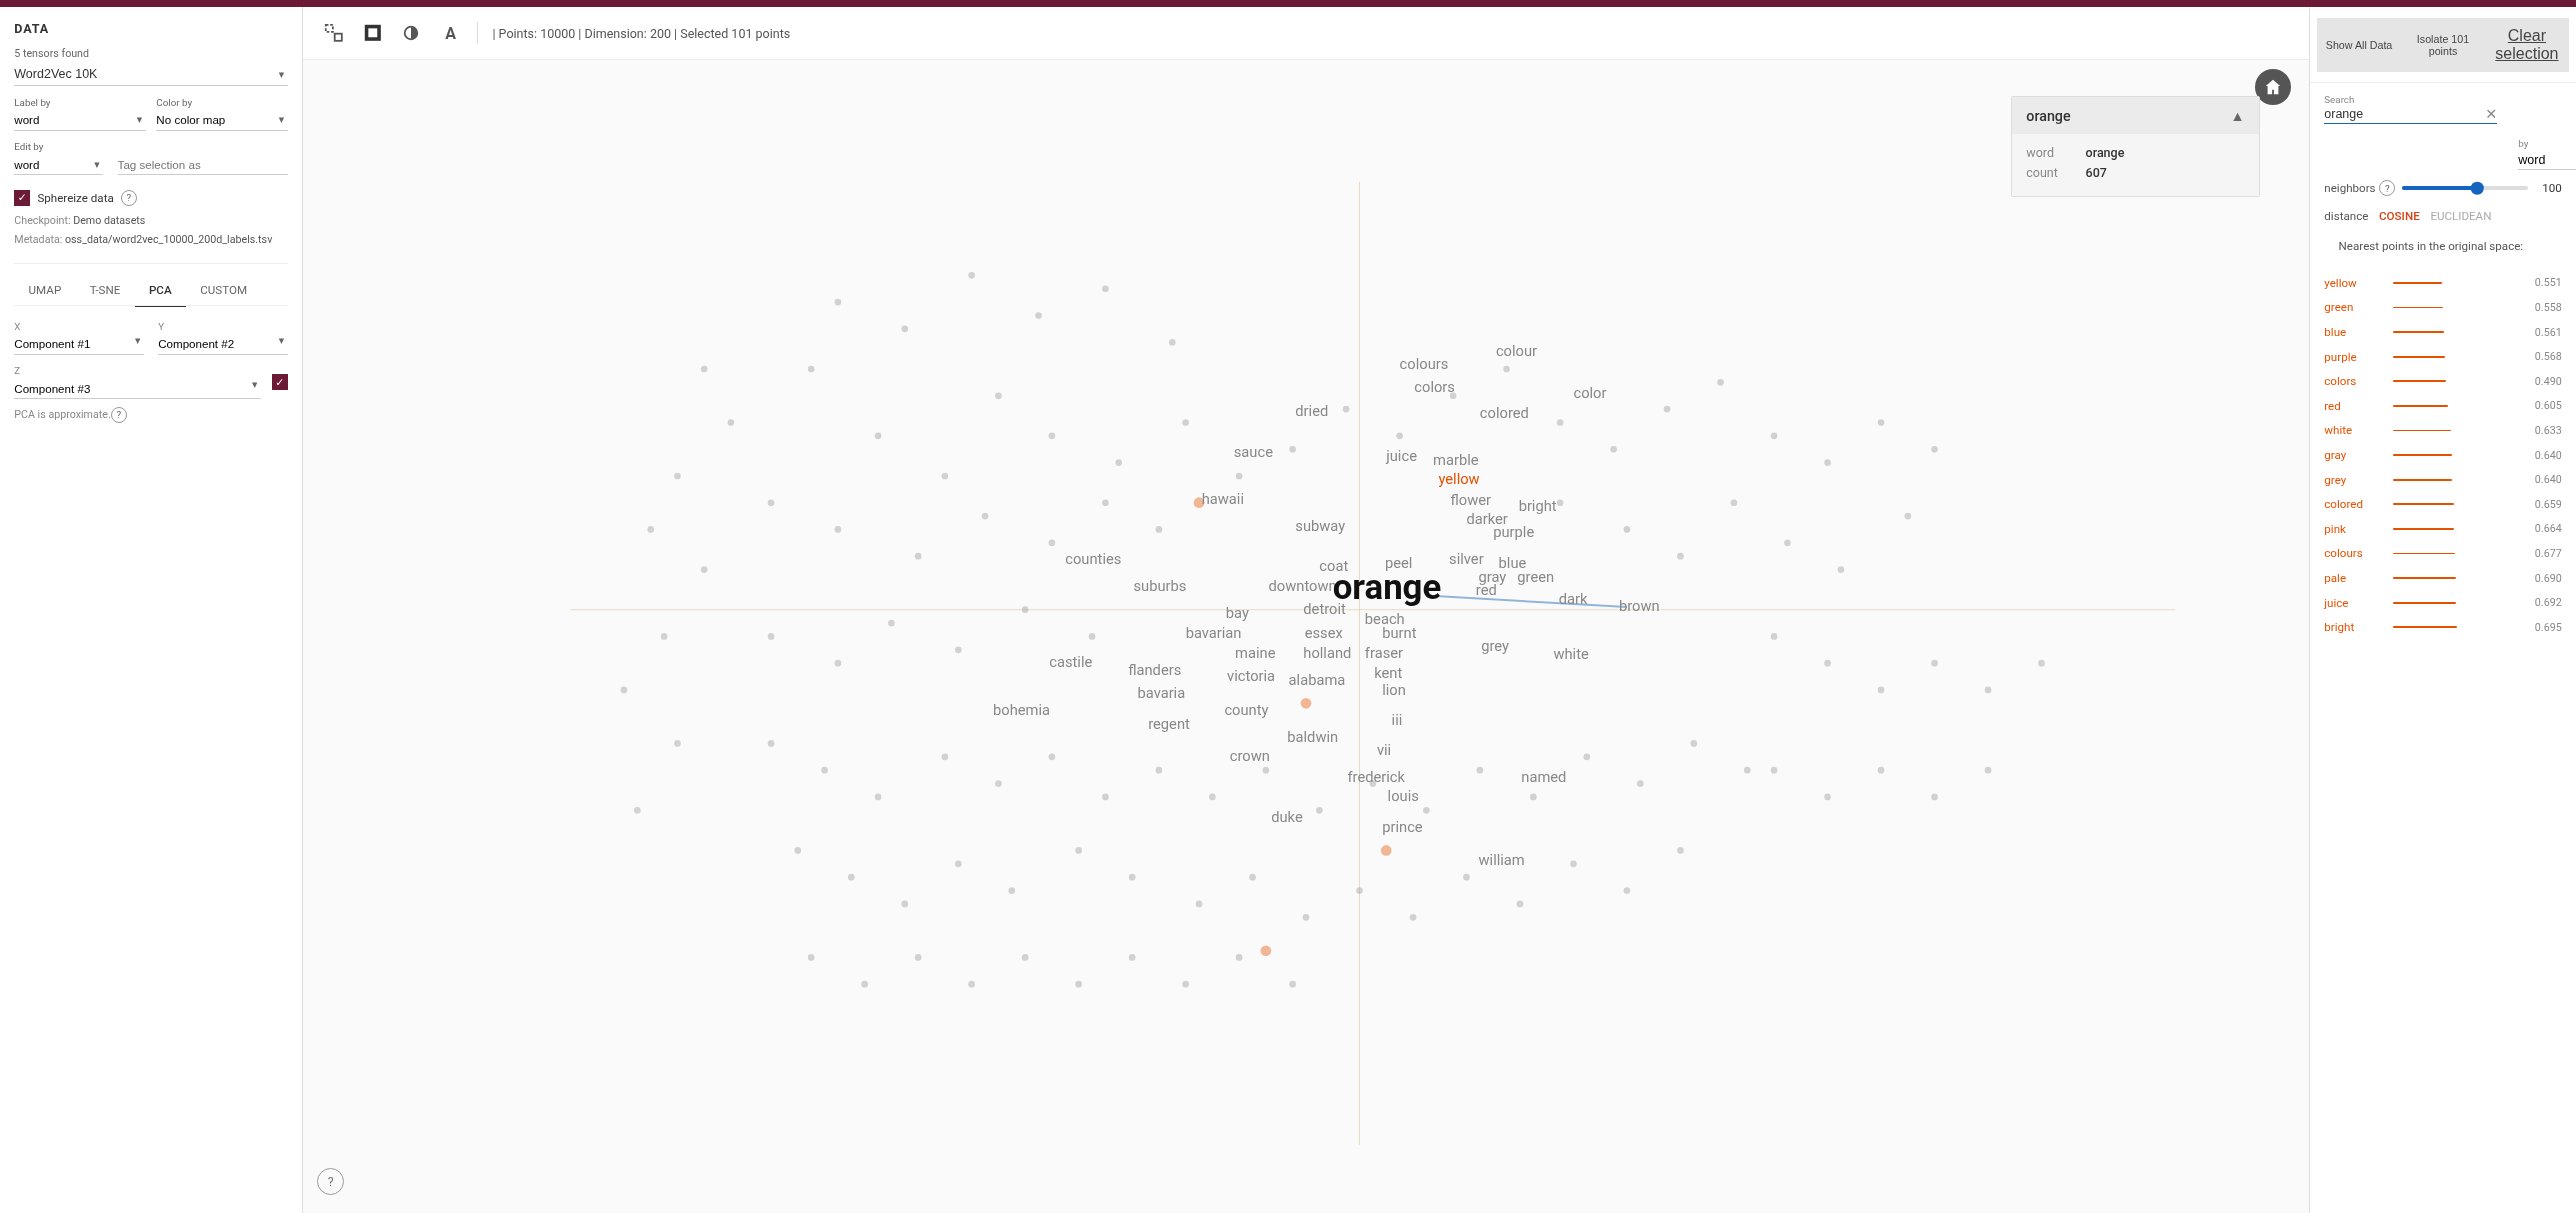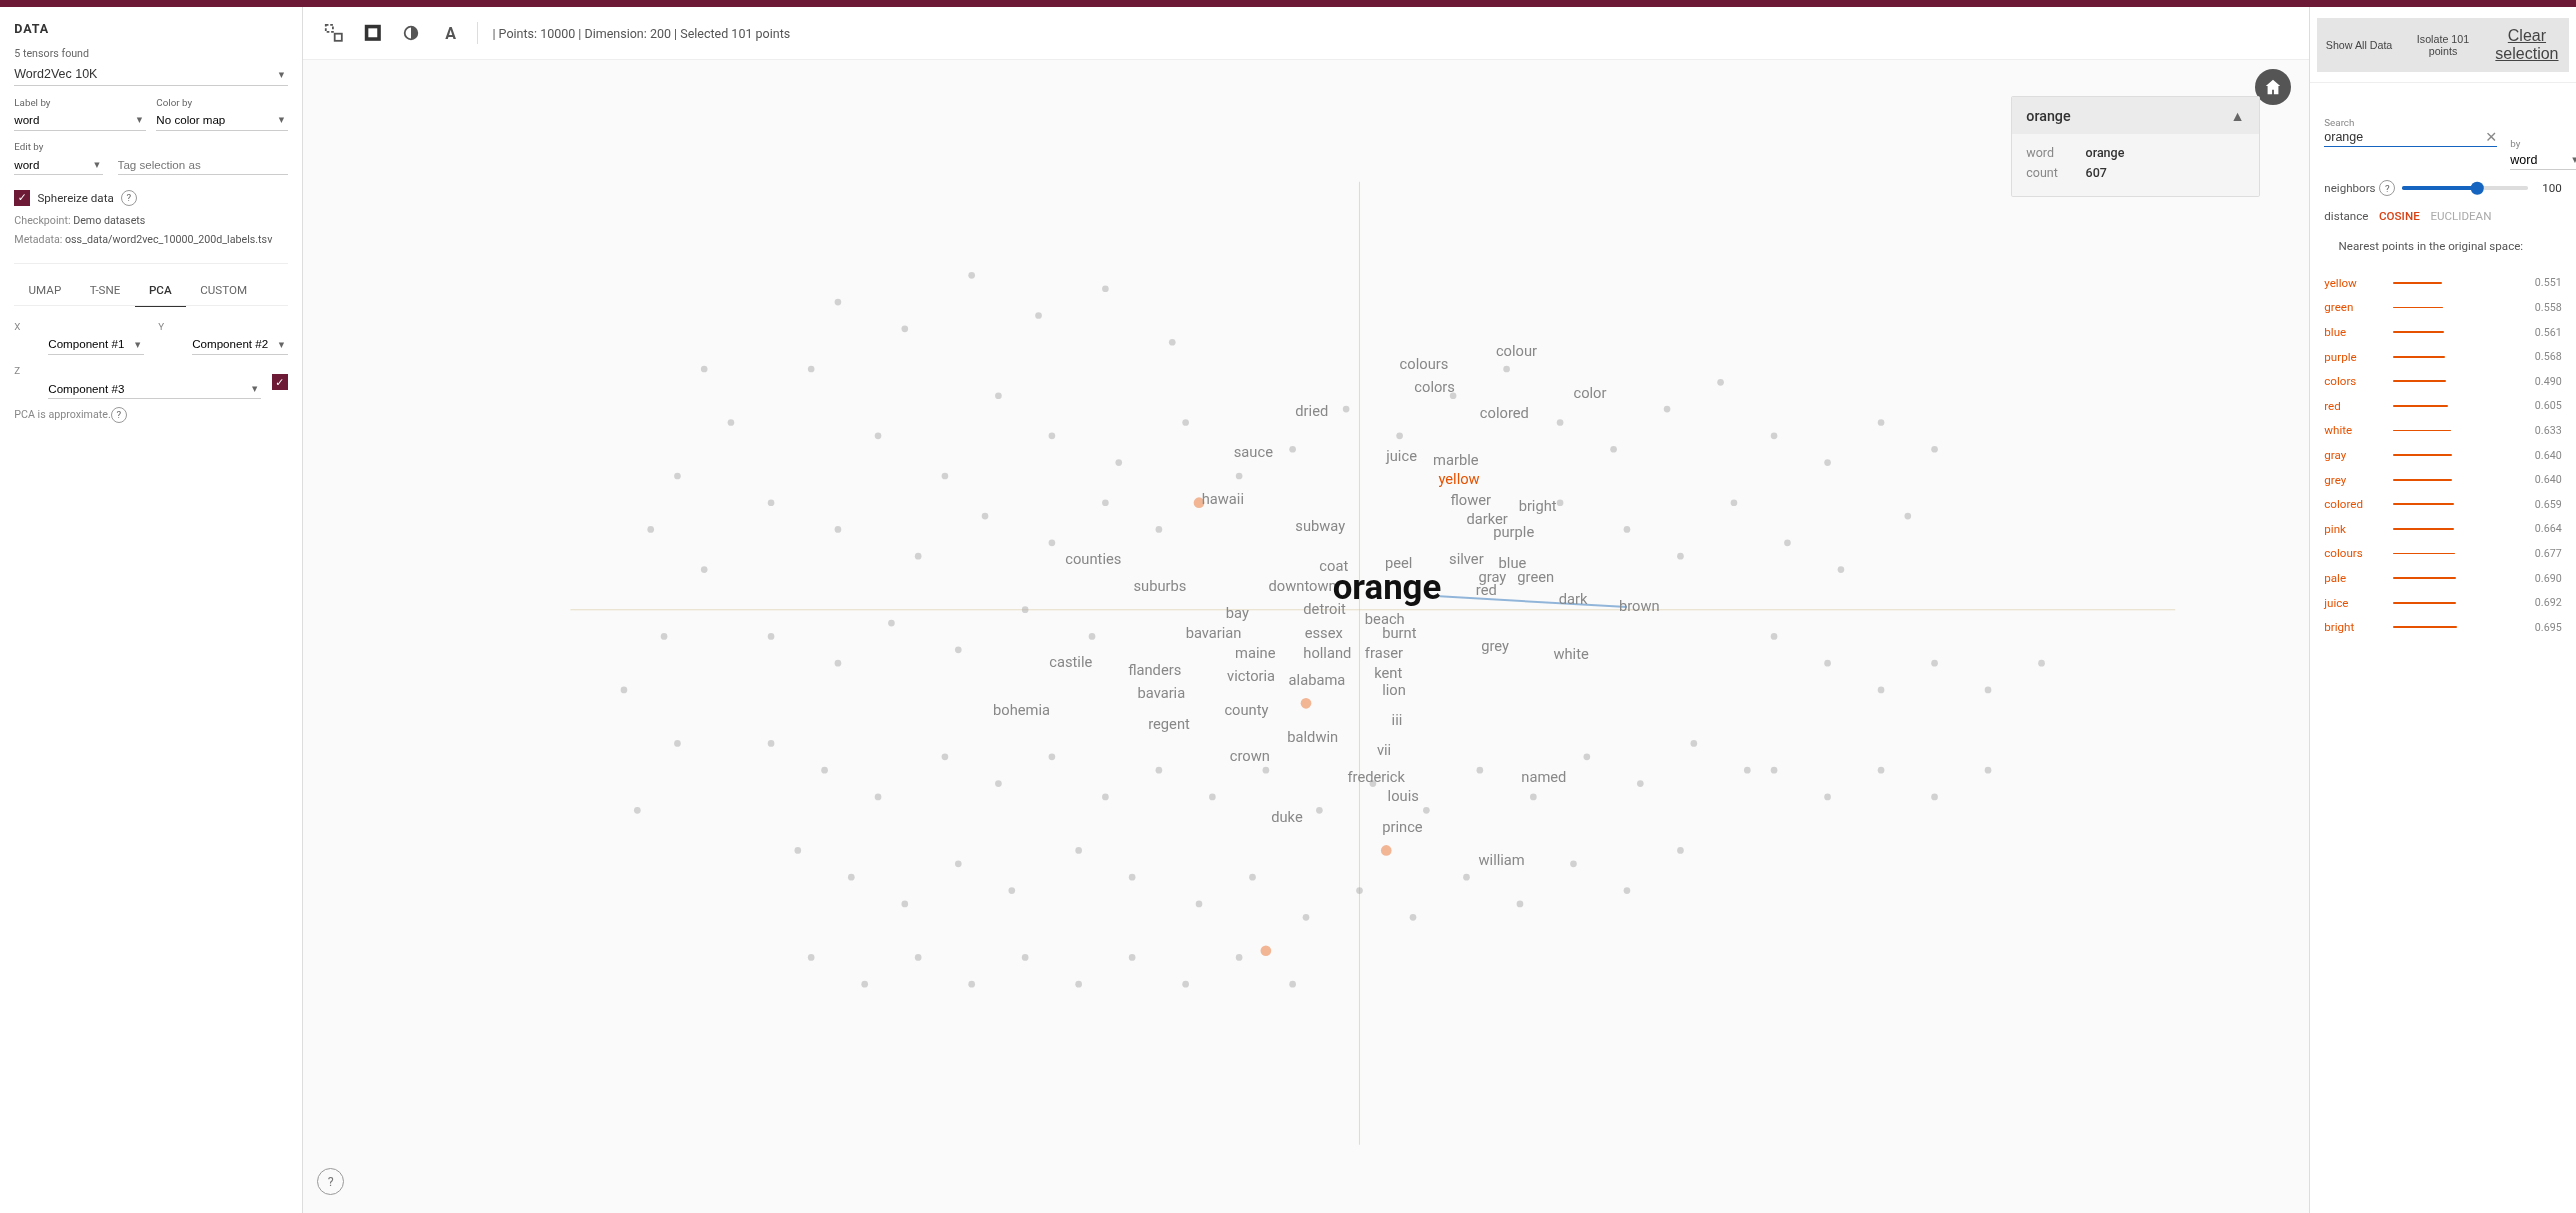--- a/index.html
+++ b/index.html
@@ -225,22 +225,20 @@
 
     .xyz-label {
       font-size: 9.8px;
       color: #888;
       margin-bottom: 1.8px;
     }
 
     .xyz-select-wrapper {
       position: relative;
       display: flex;
-      align-items: center;
-      margin-left: 34px;
     }
 
     .xyz-select-wrapper select {
       width: 100%;
       border: none;
       border-bottom: 0.9px solid #ccc;
       padding: 3.6px 18px 3.6px 0;
       font-size: 11.6px;
       appearance: none;
       background: transparent;
@@ -435,22 +433,22 @@
       color: #444;
       text-align: center;
     }
 
     .search-section {
       padding: 10.7px 14.3px;
     }
 
     .search-row {
       display: flex;
-      align-items: center;
-      gap: 13px;
+      align-items: flex-start;
+      gap: 21px;
       margin-bottom: 10.7px;
     }
 
     .search-group {
       flex: 1;
     }
 
     .search-label {
       font-size: 9.8px;
       color: #888;

